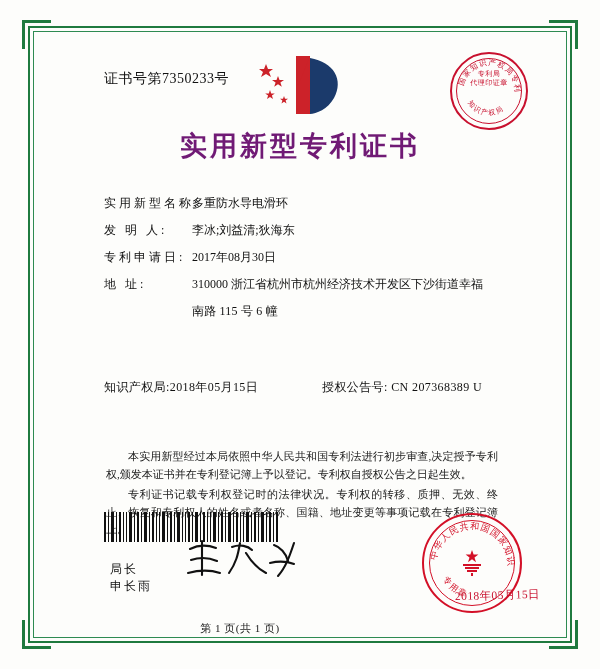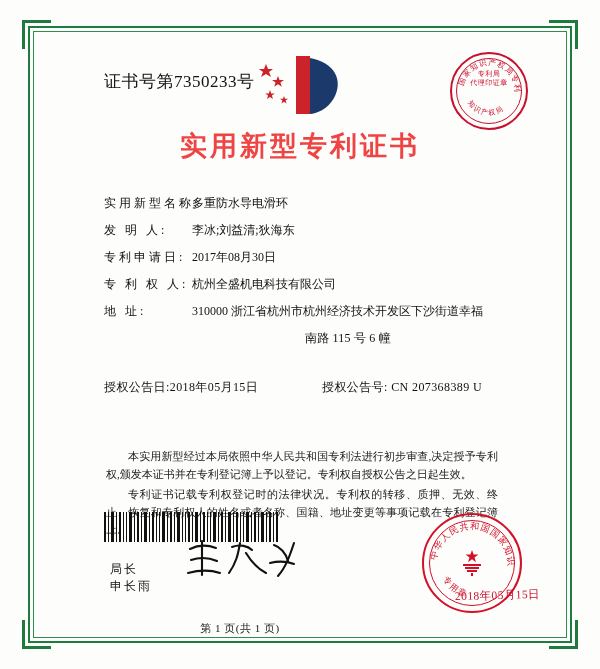--- a/index.html
+++ b/index.html
@@ -46,21 +46,21 @@
   .corner.tl { left: 22px; top: 20px; border-left-width: 3px; border-top-width: 3px; }
   .corner.tr { right: 22px; top: 20px; border-right-width: 3px; border-top-width: 3px; }
   .corner.bl { left: 22px; bottom: 20px; border-left-width: 3px; border-bottom-width: 3px; }
   .corner.br { right: 22px; bottom: 20px; border-right-width: 3px; border-bottom-width: 3px; }
 
   
   .cert-no {
     position: absolute;
     left: 104px;
     top: 70px;
-    font-size: 17px;
+    font-size: 14px;
     letter-spacing: 0.5px;
     color: #111;
   }
 
   
   .logo {
     position: absolute;
     left: 252px;
     top: 52px;
     width: 96px;
@@ -103,21 +103,21 @@
   
   .main-title {
     position: absolute;
     left: 0;
     top: 128px;
     width: 600px;
     text-align: center;
     font-size: 27px;
     font-weight: bold;
     letter-spacing: 3px;
-    color: #ef4444;
+    color: #701a75;
   }
 
   
   .fields {
     position: absolute;
     left: 104px;
     top: 190px;
     width: 400px;
     font-size: 12px;
     line-height: 27px;
@@ -133,21 +133,20 @@
     width: 88px;
     letter-spacing: 3px;
   }
   .field-value {
     display: inline-block;
   }
   .field-cont {
     display: block;
     padding-left: 88px;
     letter-spacing: 0.2px;
-    text-align: center;
   }
 
   
   .auth-row {
     position: absolute;
     left: 104px;
     top: 379px;
     width: 400px;
     font-size: 12px;
     color: #111;
@@ -318,33 +317,30 @@
 
     <div class="field-row">
       <span class="field-label">发 明 人:</span><span class="field-value">李冰;刘益清;狄海东</span>
     </div>
 
 
     <div class="field-row">
       <span class="field-label">专利申请日:</span><span class="field-value">2017年08月30日</span>
     </div>
 
-    <div class="field-row">
-      <span class="field-label">专 利 权 人:</span><span class="field-value">杭州全盛机电科技有限公司</span>
-    </div>
 
     <div class="field-row">
       <span class="field-label">地 址:</span><span class="field-value">310000 浙江省杭州市杭州经济技术开发区下沙街道幸福</span>
       <span class="field-cont">南路 115 号 6 幢</span>
     </div>
 
   </div>
 
   <div class="auth-row">
-    <span class="auth-left">授权公告日:2018年05月15日</span>
+    <span class="auth-left">知识产权局:2018年05月15日</span>
     <span class="auth-right">授权公告号: CN 207368389 U</span>
   </div>
 
   <div class="body-text">
     <p>本实用新型经过本局依照中华人民共和国专利法进行初步审查,决定授予专利权,颁发本证书并在专利登记簿上予以登记。专利权自授权公告之日起生效。</p>
     <p>专利证书记载专利权登记时的法律状况。专利权的转移、质押、无效、终止、恢复和专利权人的姓名或者名称、国籍、地址变更等事项记载在专利登记簿上。</p>
   </div>
 
   <div class="barcode">
     <svg class="bars" viewBox="0 0 175 30" preserveAspectRatio="none">

